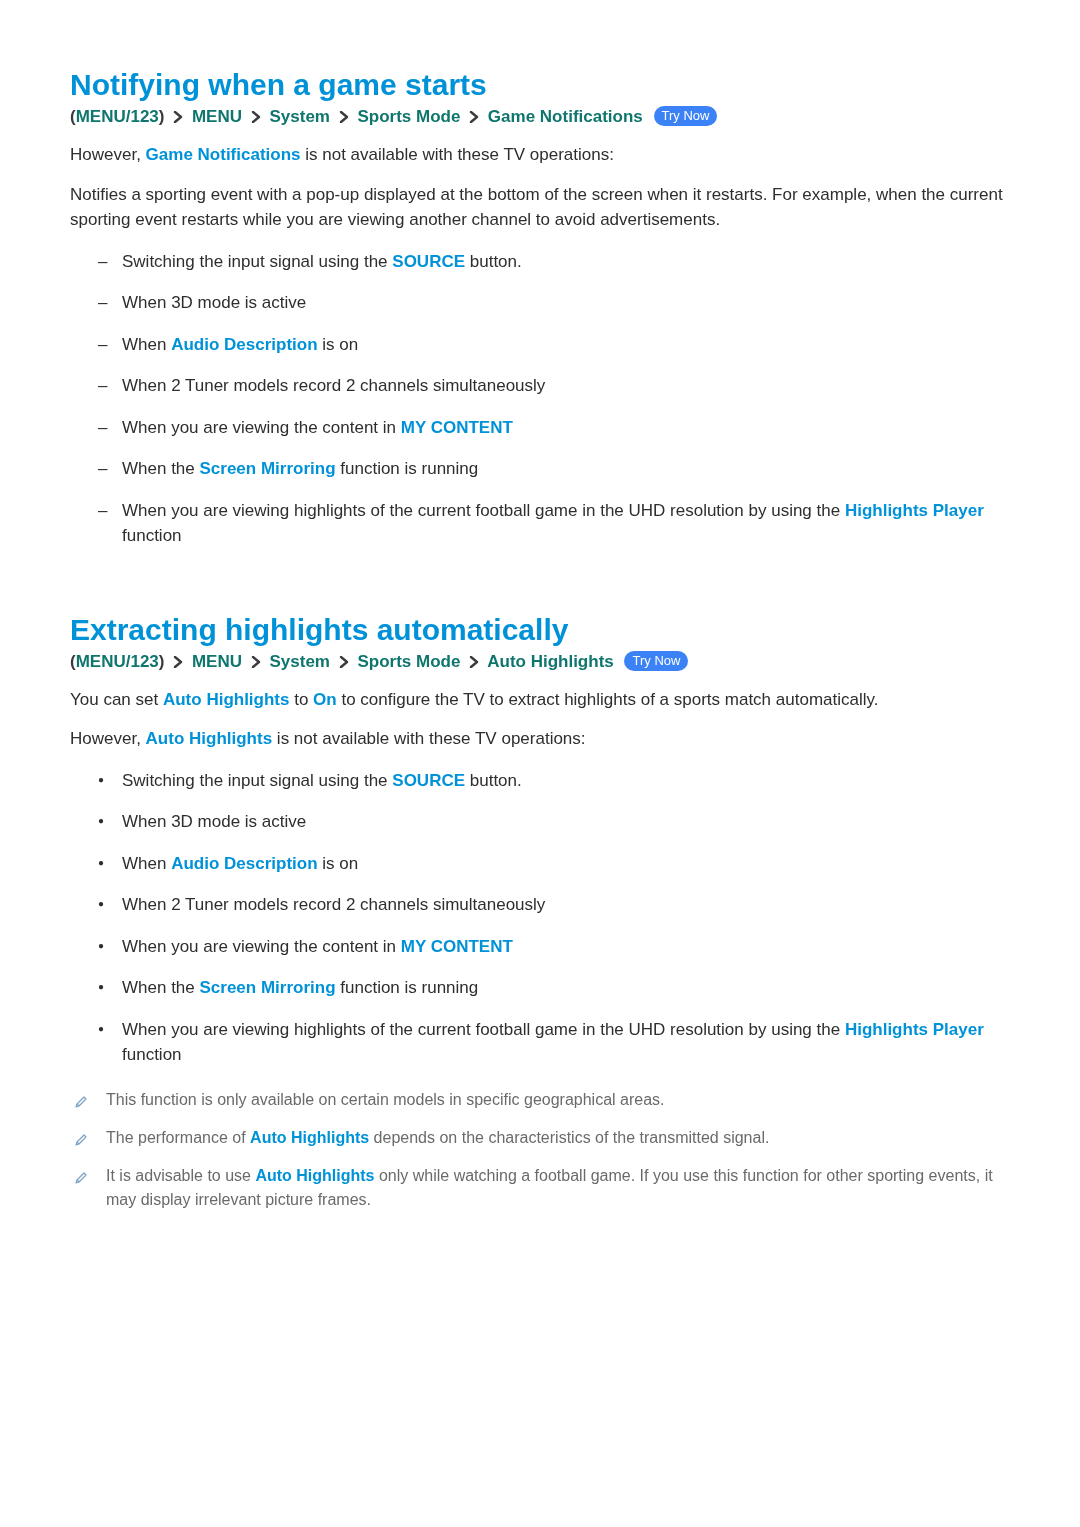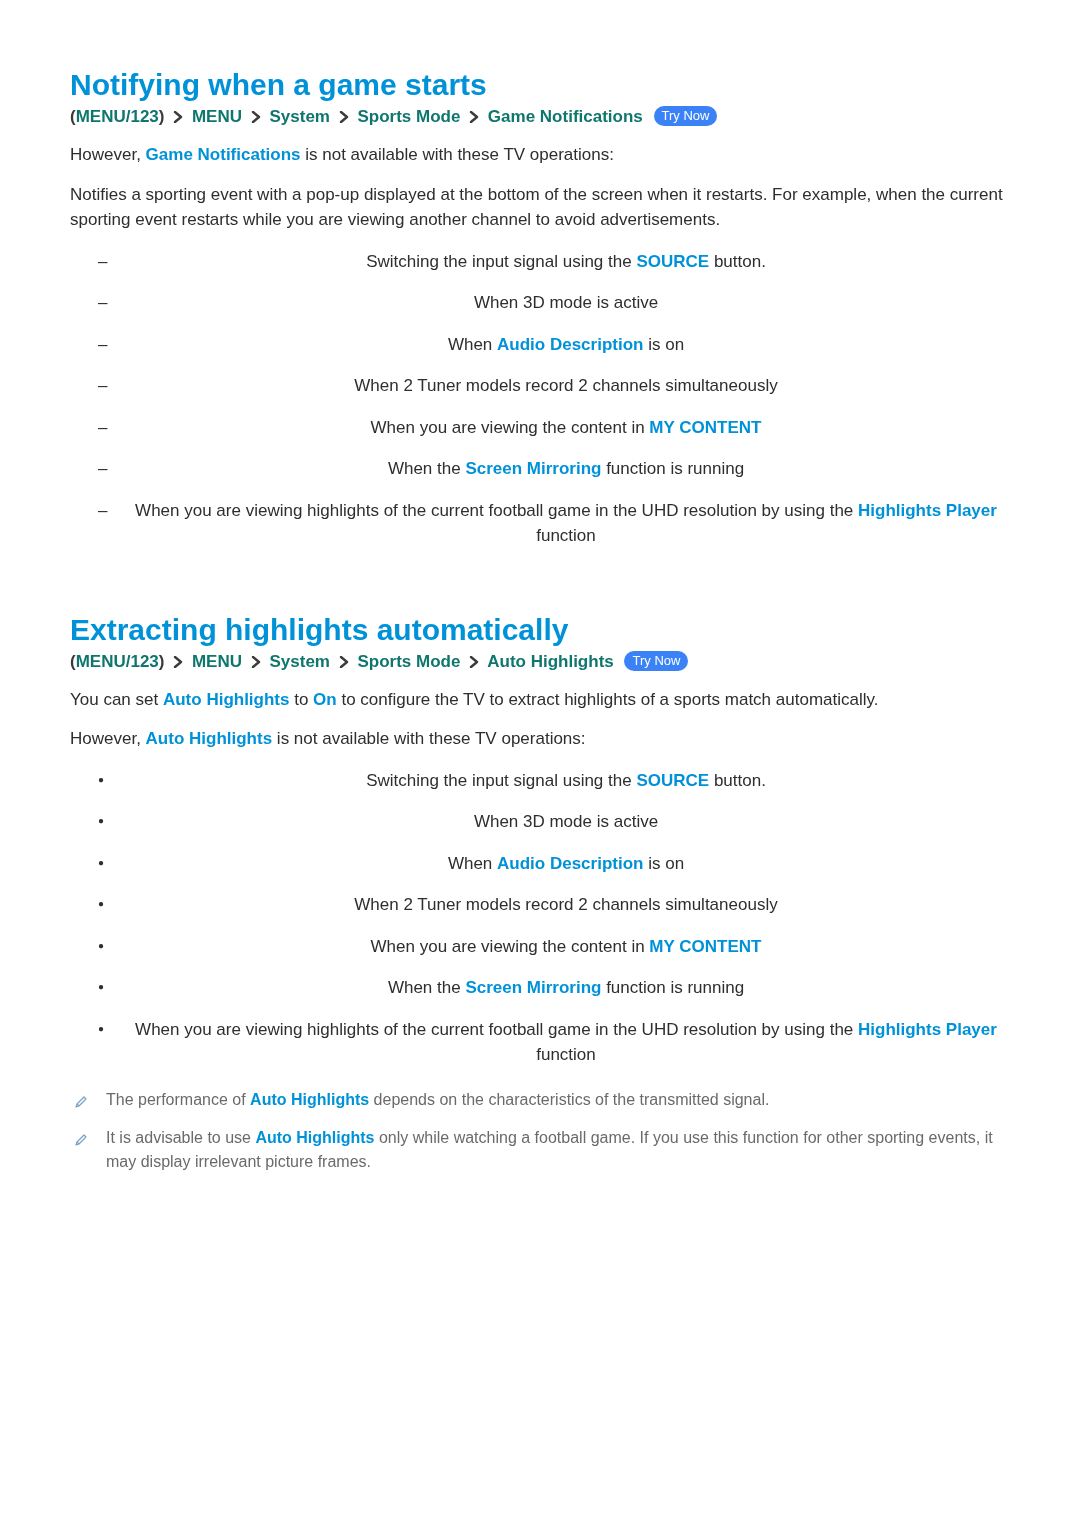--- a/index.html
+++ b/index.html
@@ -49,21 +49,20 @@
     line-height: 1.5;
     margin: 14px 0;
     color: #2e2e2e;
   }
   p.body .hl, li .hl, .note .hl { color: #0092d8; font-weight: bold; }
   p.body .hl-on { color: #0092d8; font-weight: bold; }
   ul.dash-list, ul.bullet-list {
     list-style: none;
     padding: 0 0 0 28px;
     margin: 10px 0 20px 0;
-    text-align: center;
   }
   ul.dash-list li, ul.bullet-list li {
     position: relative;
     padding-left: 24px;
     margin: 16px 0;
     font-size: 17px;
     line-height: 1.5;
     color: #2e2e2e;
   }
   ul.dash-list li::before {
@@ -211,20 +210,29 @@
   </ul>
 
   <ul class="note-list">
     <li class="note">
       <span class="note-icon">
         <svg width="14" height="14" viewBox="0 0 14 14">
             <path d="M2 12 L3 9 L10 2 L12 4 L5 11 L2 12 Z" fill="none" stroke="#7aa0c4" stroke-width="1.2" stroke-linejoin="round"></path>
             <line x1="3" y1="9" x2="5" y2="11" stroke="#7aa0c4" stroke-width="1.2"></line>
           </svg>
       </span>
+      <span>This function is only available on certain models in specific geographical areas.</span>
+    </li>
+    <li class="note">
+      <span class="note-icon">
+        <svg width="14" height="14" viewBox="0 0 14 14">
+            <path d="M2 12 L3 9 L10 2 L12 4 L5 11 L2 12 Z" fill="none" stroke="#7aa0c4" stroke-width="1.2" stroke-linejoin="round"></path>
+            <line x1="3" y1="9" x2="5" y2="11" stroke="#7aa0c4" stroke-width="1.2"></line>
+          </svg>
+      </span>
       <span>The performance of </span><span class="hl">Auto Highlights</span><span> depends on the characteristics of the transmitted signal.</span>
     </li>
     <li class="note">
       <span class="note-icon">
         <svg width="14" height="14" viewBox="0 0 14 14">
             <path d="M2 12 L3 9 L10 2 L12 4 L5 11 L2 12 Z" fill="none" stroke="#7aa0c4" stroke-width="1.2" stroke-linejoin="round"></path>
             <line x1="3" y1="9" x2="5" y2="11" stroke="#7aa0c4" stroke-width="1.2"></line>
           </svg>
       </span>
       <span>It is advisable to use </span><span class="hl">Auto Highlights</span><span> only while watching a football game. If you use this function for other sporting events, it may display irrelevant picture frames.</span>

